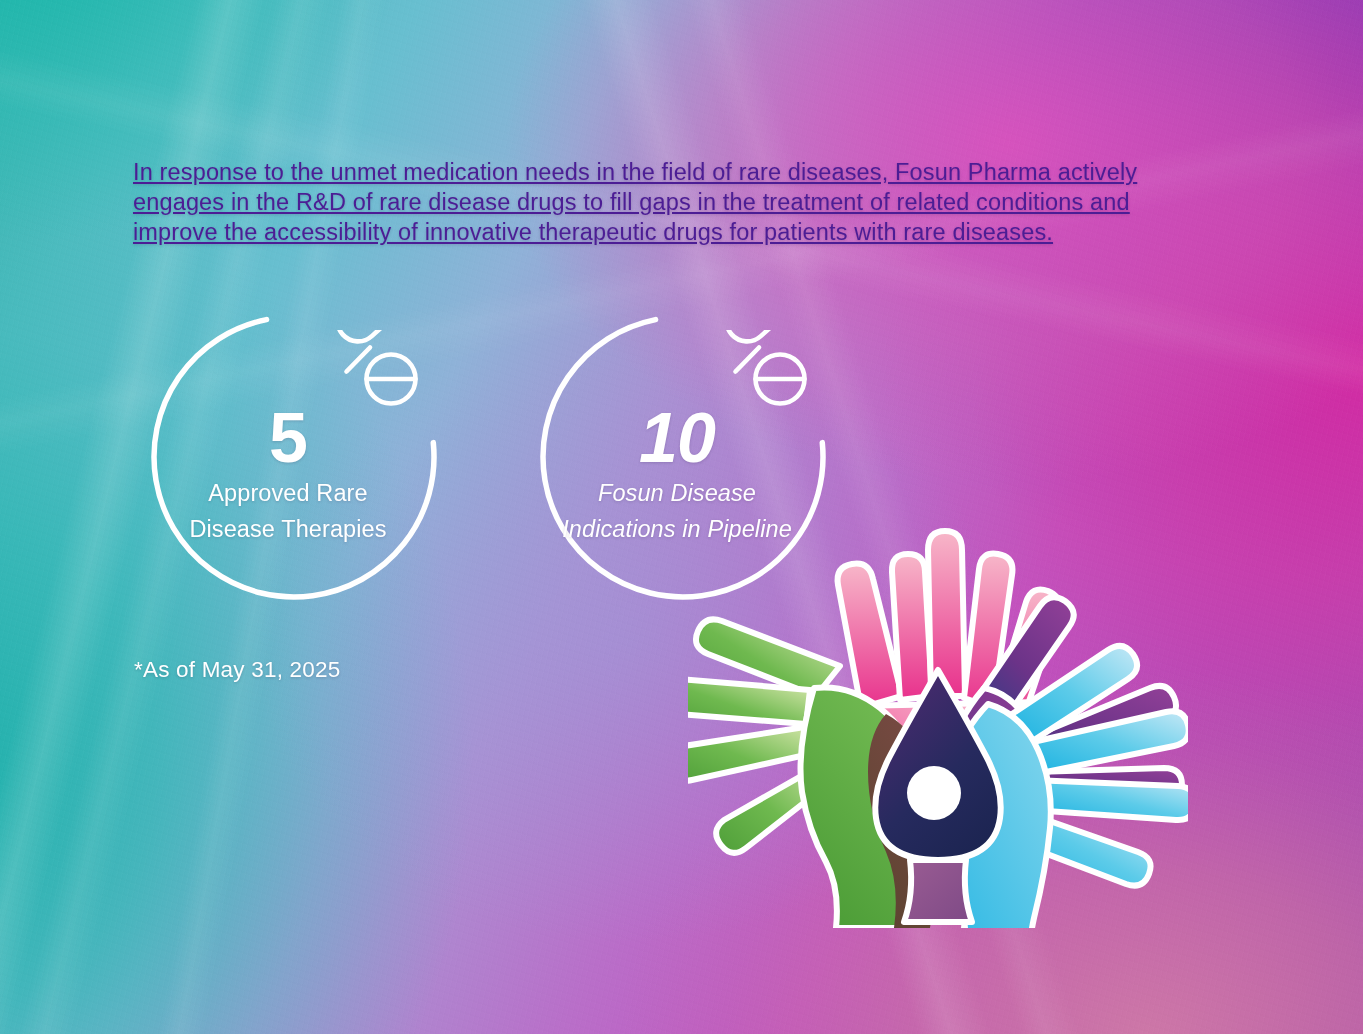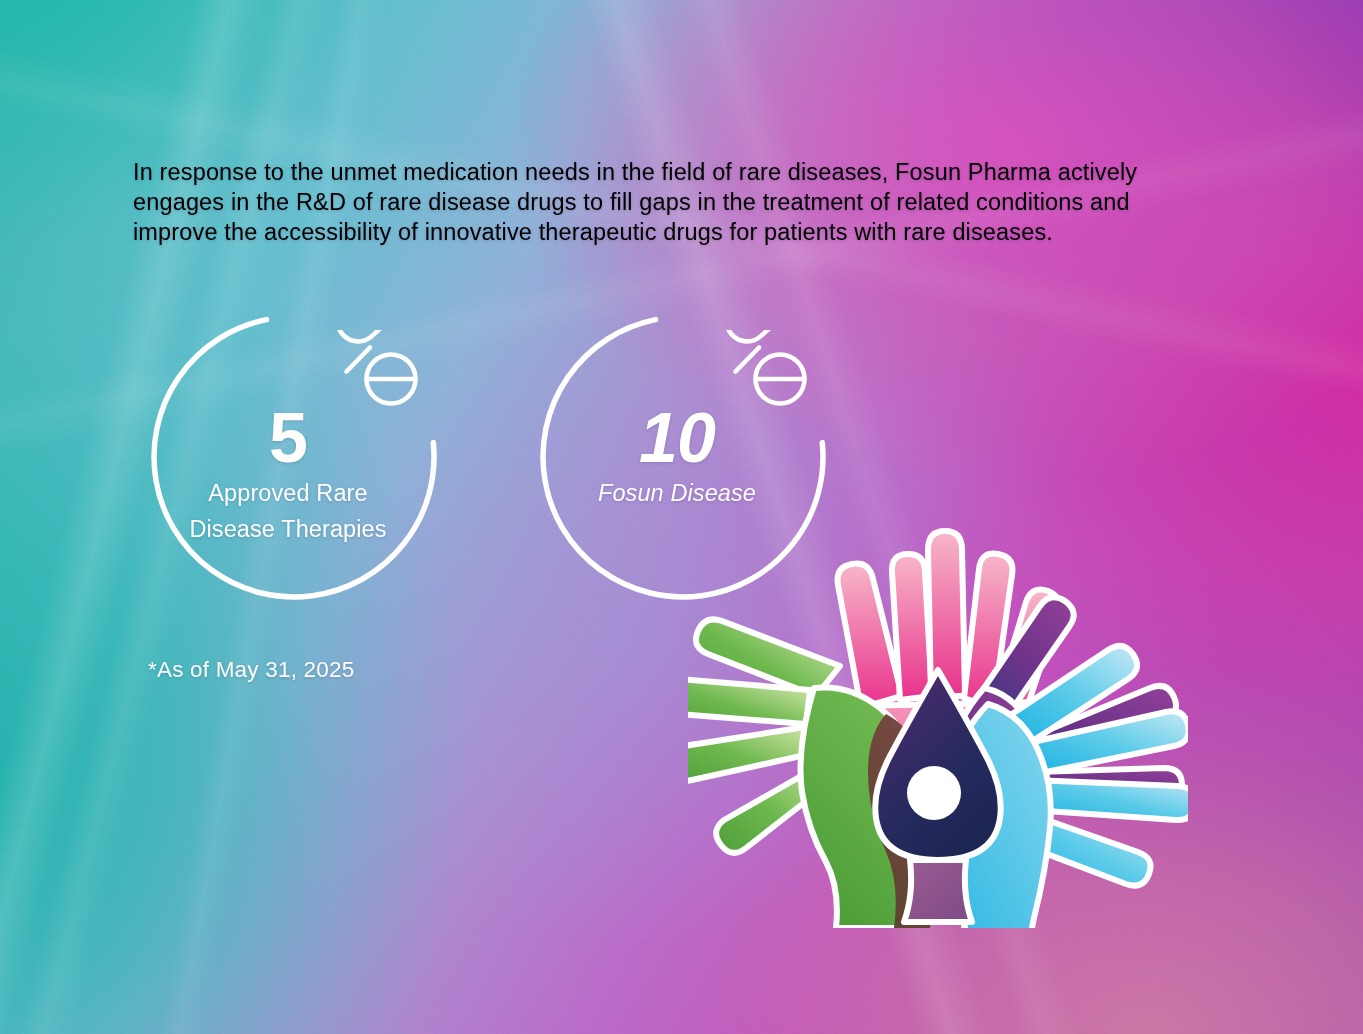--- a/index.html
+++ b/index.html
@@ -116,25 +116,26 @@
       repeating-linear-gradient(17deg,  rgba(255,255,255,0.028) 0 1px, rgba(0,0,0,0.014) 1px 3px, rgba(255,255,255,0) 3px 7px);
   }
 
   
   #content { position:absolute; inset:0; }
 
   #intro-paragraph {
     position:absolute;
     left:133px; top:157px;
     width:1040px;
-    color:#000000;
+    color:#4c1d95;
     font-size:23.5px;
     line-height:30.2px;
     letter-spacing:0.15px;
     text-shadow:0 1px 3px rgba(40,20,60,0.20);
+    text-decoration:underline;
   }
 
   
   .stat {
     position:absolute;
     width:300px; height:300px;
   }
   #stat-0 { left:138px; top:308px; }
   #stat-1 { left:527px; top:308px;font-style:italic; }
 
@@ -163,21 +164,21 @@
   }
 
   .pill-icon {
     position:absolute;
     left:198px; top:22px;
     width:84px; height:82px;
   }
 
   #footnote {
     position:absolute;
-    left:148px; top:657px;
+    left:134px; top:657px;
     color:#ffffff;
     font-size:22.5px;
     letter-spacing:0.2px;
     text-shadow:0 1px 3px rgba(40,20,60,0.20);
   }
 
   
   #hands-logo {
     position:absolute;
     left:688px; top:528px;
@@ -237,20 +238,21 @@
           <rect x="-20" y="-16.5" width="64" height="41" rx="20.5" ry="20.5" transform="rotate(-42 0 0) translate(22 4)"></rect>
           <path d="M 9.5 41.5 L 33 17.5" transform="translate(1 0)"></path>
           <circle cx="55" cy="49" r="24.5"></circle>
           <path d="M 30.6 49 L 79.4 49"></path>
         </g>
       </svg>
 
       <div class="stat-text">
         <div class="stat-value">10</div>
         <div class="stat-label">Fosun Disease</div>
+        <div class="stat-label">Indications in Pipeline</div>
       </div>
     </div>
 
     <div id="footnote">*As of May 31, 2025</div>
 
     <svg id="hands-logo" viewBox="0 0 500 400">
       <defs>
         <linearGradient id="gGreen" x1="0" y1="1" x2="1" y2="0.15">
           <stop offset="0%" stop-color="#4e9e38"></stop>
           <stop offset="48%" stop-color="#6fb94f"></stop>

